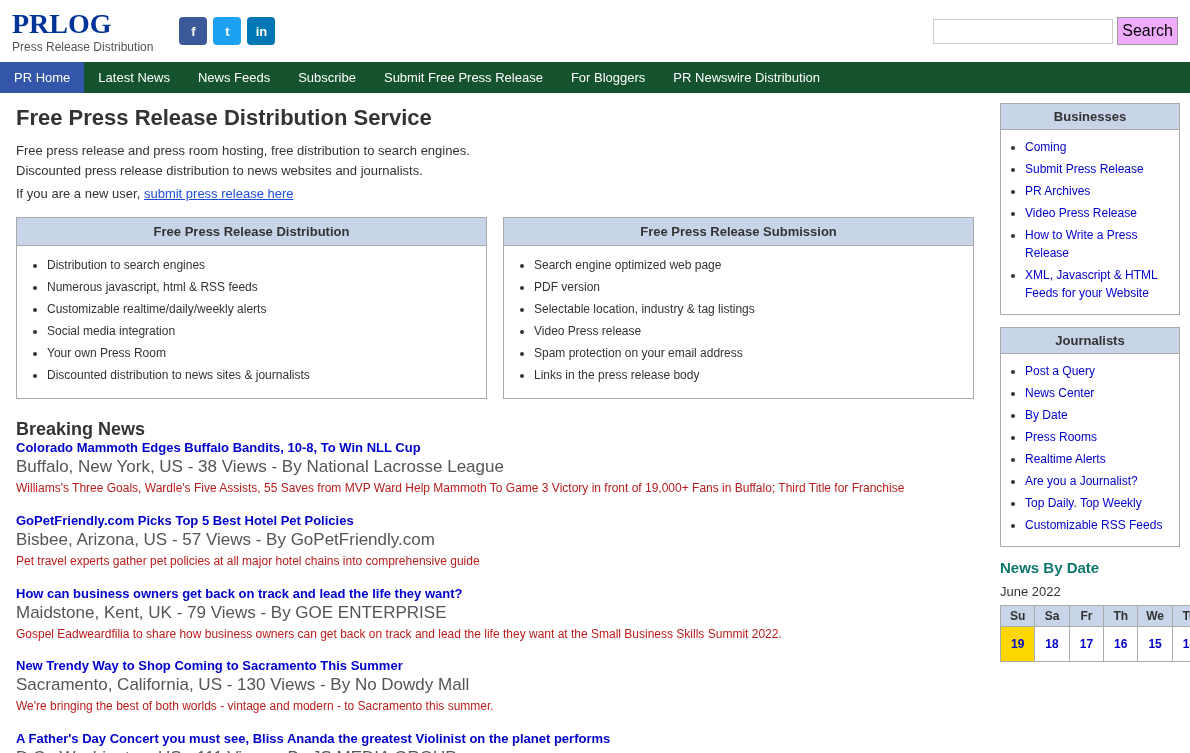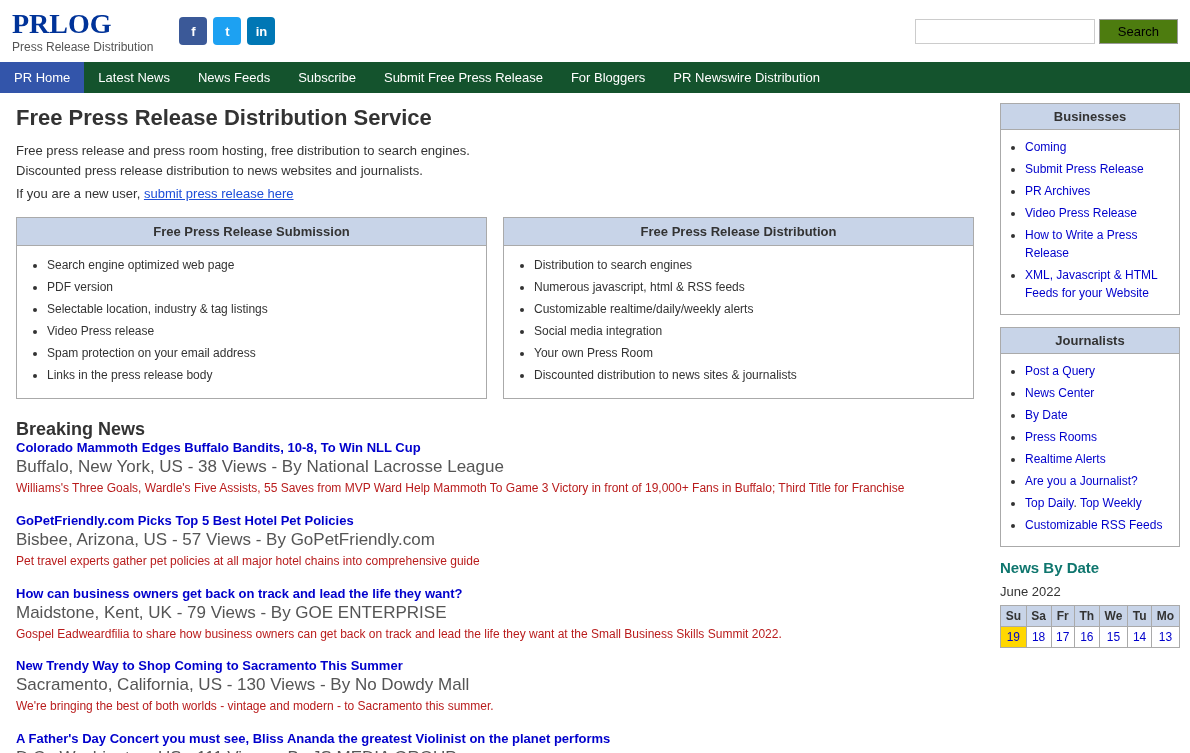--- a/index.html
+++ b/index.html
@@ -10,21 +10,21 @@
     #logo-area { display: flex; flex-direction: column; }
     #logo-text { font-size: 28px; font-weight: bold; color: #003399; font-family: Georgia, serif; }
     #logo-sub { font-size: 12px; color: #555; }
     #social-icons { display: flex; gap: 6px; margin-left: 10px; }
     .social-icon { width: 28px; height: 28px; border-radius: 4px; display: flex; align-items: center; justify-content: center; color: #fff; font-weight: bold; font-size: 13px; text-decoration: none; }
     .fb { background: #3b5998; }
     .tw { background: #1da1f2; }
     .li { background: #0077b5; }
     #search-area { margin-left: auto; display: flex; align-items: center; gap: 4px; }
     #search-input { border: 1px solid #ccc; padding: 4px 6px; width: 180px; font-size: 13px; }
-    #search-btn { background: #4d7c0f; border: 1px solid #999; padding: 4px 18px; cursor: pointer; font-size: 13px; }
+    #search-btn { background: #f0abfc; border: 1px solid #999; padding: 4px 4px; cursor: pointer; font-size: 16px; }
 
     
     #nav { background: #14532d; display: flex; }
     .nav-item { color: #fff; padding: 8px 14px; text-decoration: none; font-size: 13px; white-space: nowrap; cursor: pointer; }
     .nav-item.active { background: #3355aa; }
 
     
     #main { display: flex; gap: 0; }
     #content { flex: 1; padding: 12px 16px; }
     #sidebar { width: 200px; min-width: 190px; padding: 10px; }
@@ -58,21 +58,21 @@
     .sb-box-content { padding: 8px 10px; }
     .sb-box-content ul { margin-left: 14px; }
     .sb-box-content li { margin-bottom: 4px; font-size: 12px; line-height: 1.5; }
     .sb-box-content a { color: #0000cc; text-decoration: none; cursor: pointer; }
 
     
     .nb-title { font-size: 15px; font-weight: bold; color: #0f766e; margin-bottom: 8px; }
     .nb-month { font-size: 13px; color: #333; margin-bottom: 6px; }
     .calendar { border-collapse: collapse; width: 100%; }
     .calendar th { background: #c8d4e8; text-align: center; font-size: 12px; padding: 3px; border: 1px solid #aaa; }
-    .calendar td { text-align: center; font-size: 12px; padding: 3px; border: 1px solid #aaa; }
+    .calendar td { text-align: center; font-size: 12px; padding: 10px; border: 1px solid #aaa; font-weight: bold; }
     .cal-date { color: #0000cc; cursor: pointer; text-decoration: none; }
     .cal-today { background: #ffd700; }
   </style>
 </head>
 <body>
 
 <div id="header">
   <div id="logo-area">
     <span id="logo-text">PRLOG</span>
     <span id="logo-sub">Press Release Distribution</span>
@@ -106,42 +106,42 @@
       <span>Free press release and press room hosting, free distribution to search engines.</span><br>
       <span>Discounted press release distribution to news websites and journalists.</span>
     </p>
     <p id="new-user-note">
       <span>If you are a new user,</span>
       <a href="#">submit press release here</a>
     </p>
 
     <div id="boxes">
       <div class="box">
+        <div class="box-header">Free Press Release Distribution</div>
+        <div class="box-content">
+          <ul>
+            <li>Distribution to search engines</li>
+            <li>Numerous javascript, html &amp; RSS feeds</li>
+            <li>Customizable realtime/daily/weekly alerts</li>
+            <li>Social media integration</li>
+            <li>Your own Press Room</li>
+            <li>Discounted distribution to news sites &amp; journalists</li>
+          </ul>
+        </div>
+      </div>
+      <div class="box">
         <div class="box-header">Free Press Release Submission</div>
         <div class="box-content">
           <ul>
             <li>Search engine optimized web page</li>
             <li>PDF version</li>
             <li>Selectable location, industry &amp; tag listings</li>
             <li>Video Press release</li>
             <li>Spam protection on your email address</li>
             <li>Links in the press release body</li>
-          </ul>
-        </div>
-      </div>
-      <div class="box">
-        <div class="box-header">Free Press Release Distribution</div>
-        <div class="box-content">
-          <ul>
-            <li>Distribution to search engines</li>
-            <li>Numerous javascript, html &amp; RSS feeds</li>
-            <li>Customizable realtime/daily/weekly alerts</li>
-            <li>Social media integration</li>
-            <li>Your own Press Room</li>
-            <li>Discounted distribution to news sites &amp; journalists</li>
           </ul>
         </div>
       </div>
     </div>
 
     <h2 id="breaking-title">Breaking News</h2>
 
     <div class="news-item">
       <a class="news-headline" href="#">Colorado Mammoth Edges Buffalo Bandits, 10-8, To Win NLL Cup</a>
       <div class="news-meta">Buffalo, New York, US - 38 Views - By National Lacrosse League</div>

